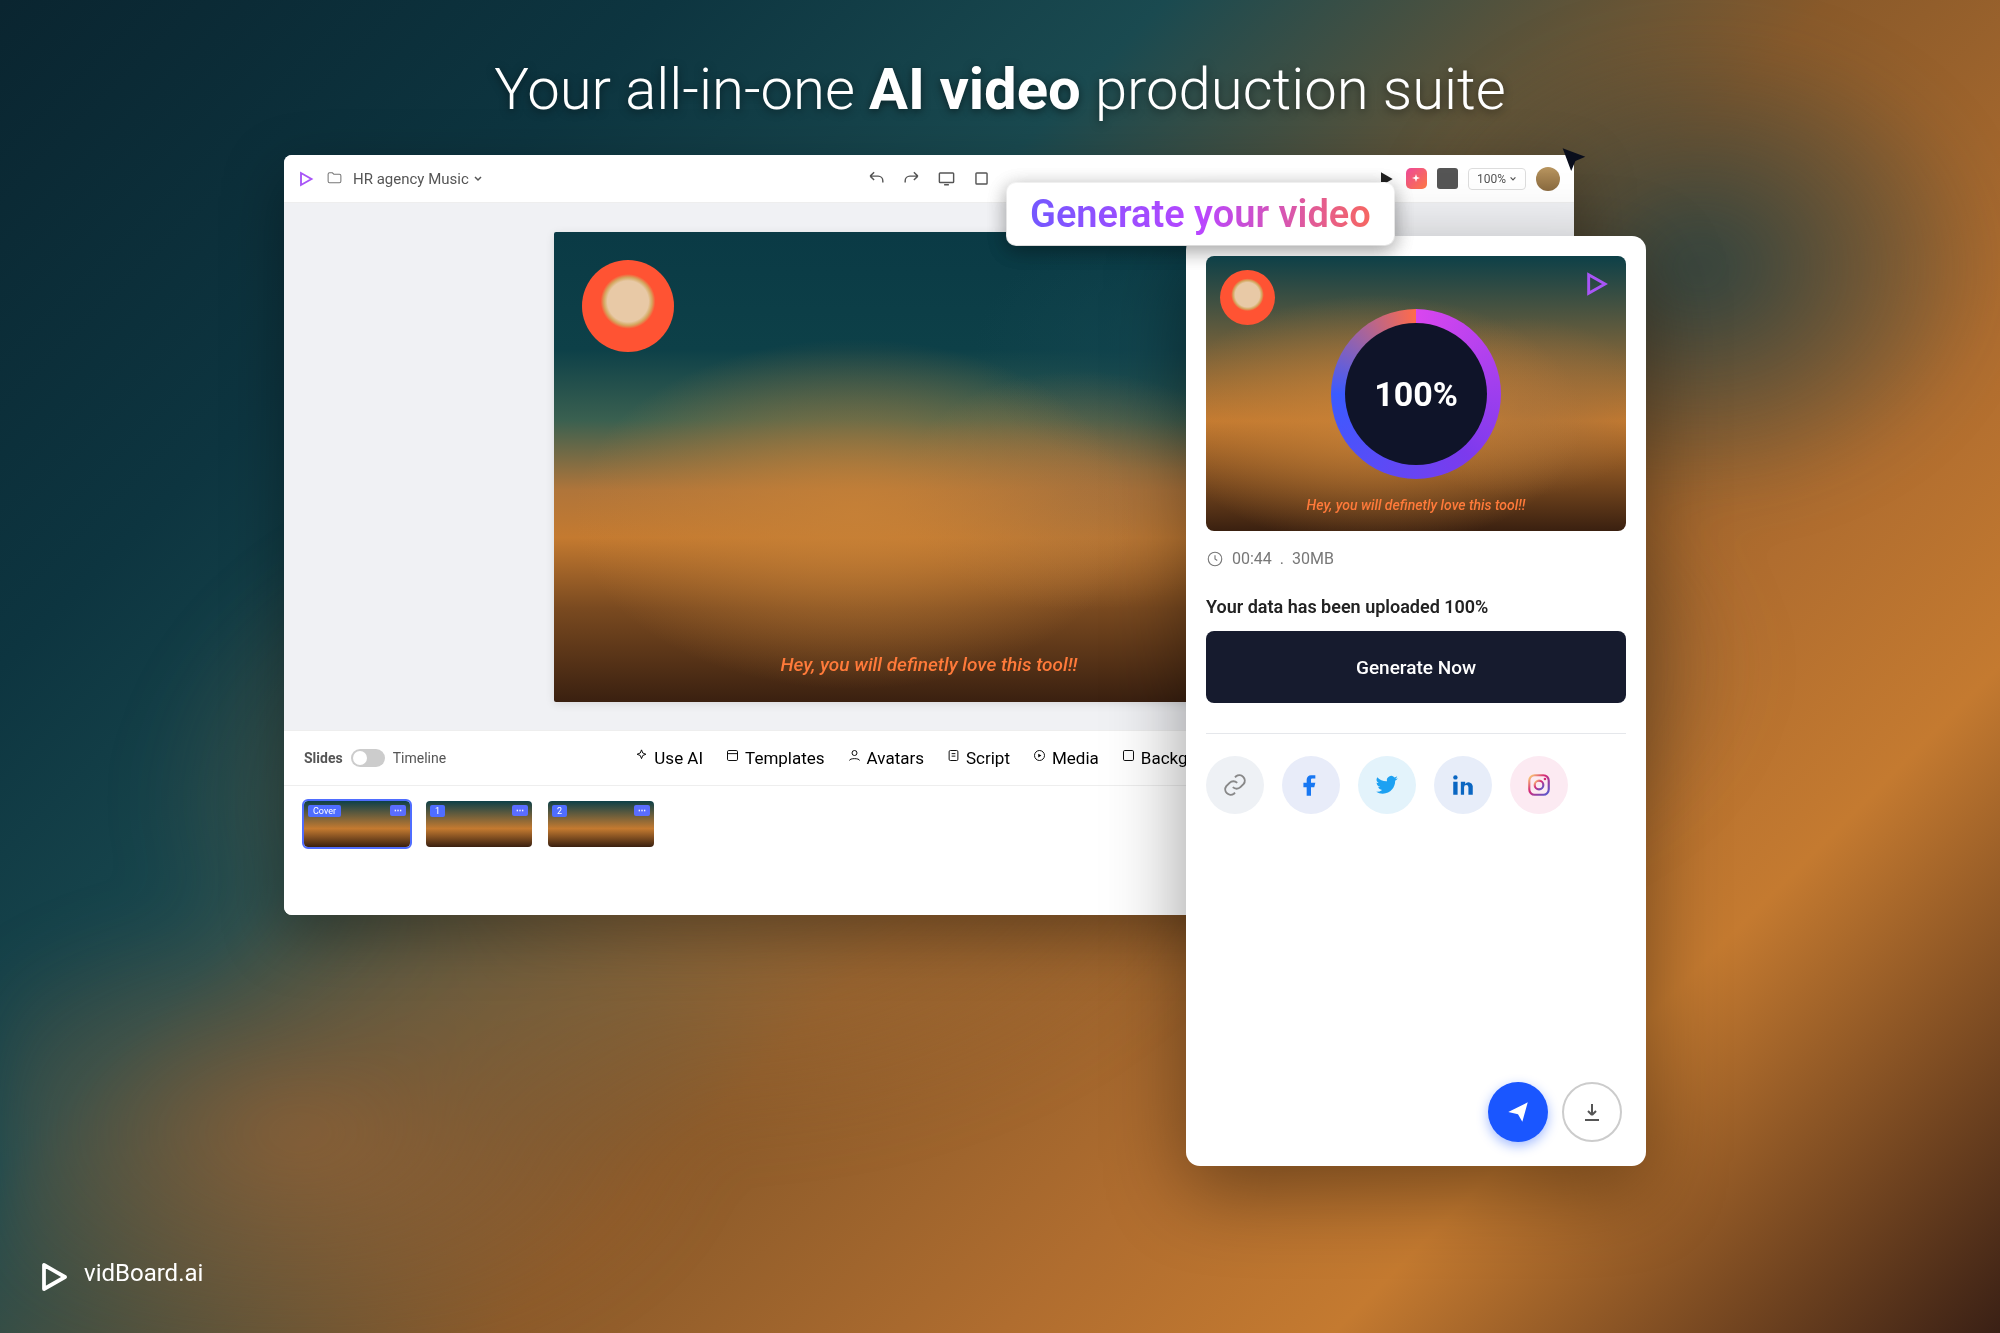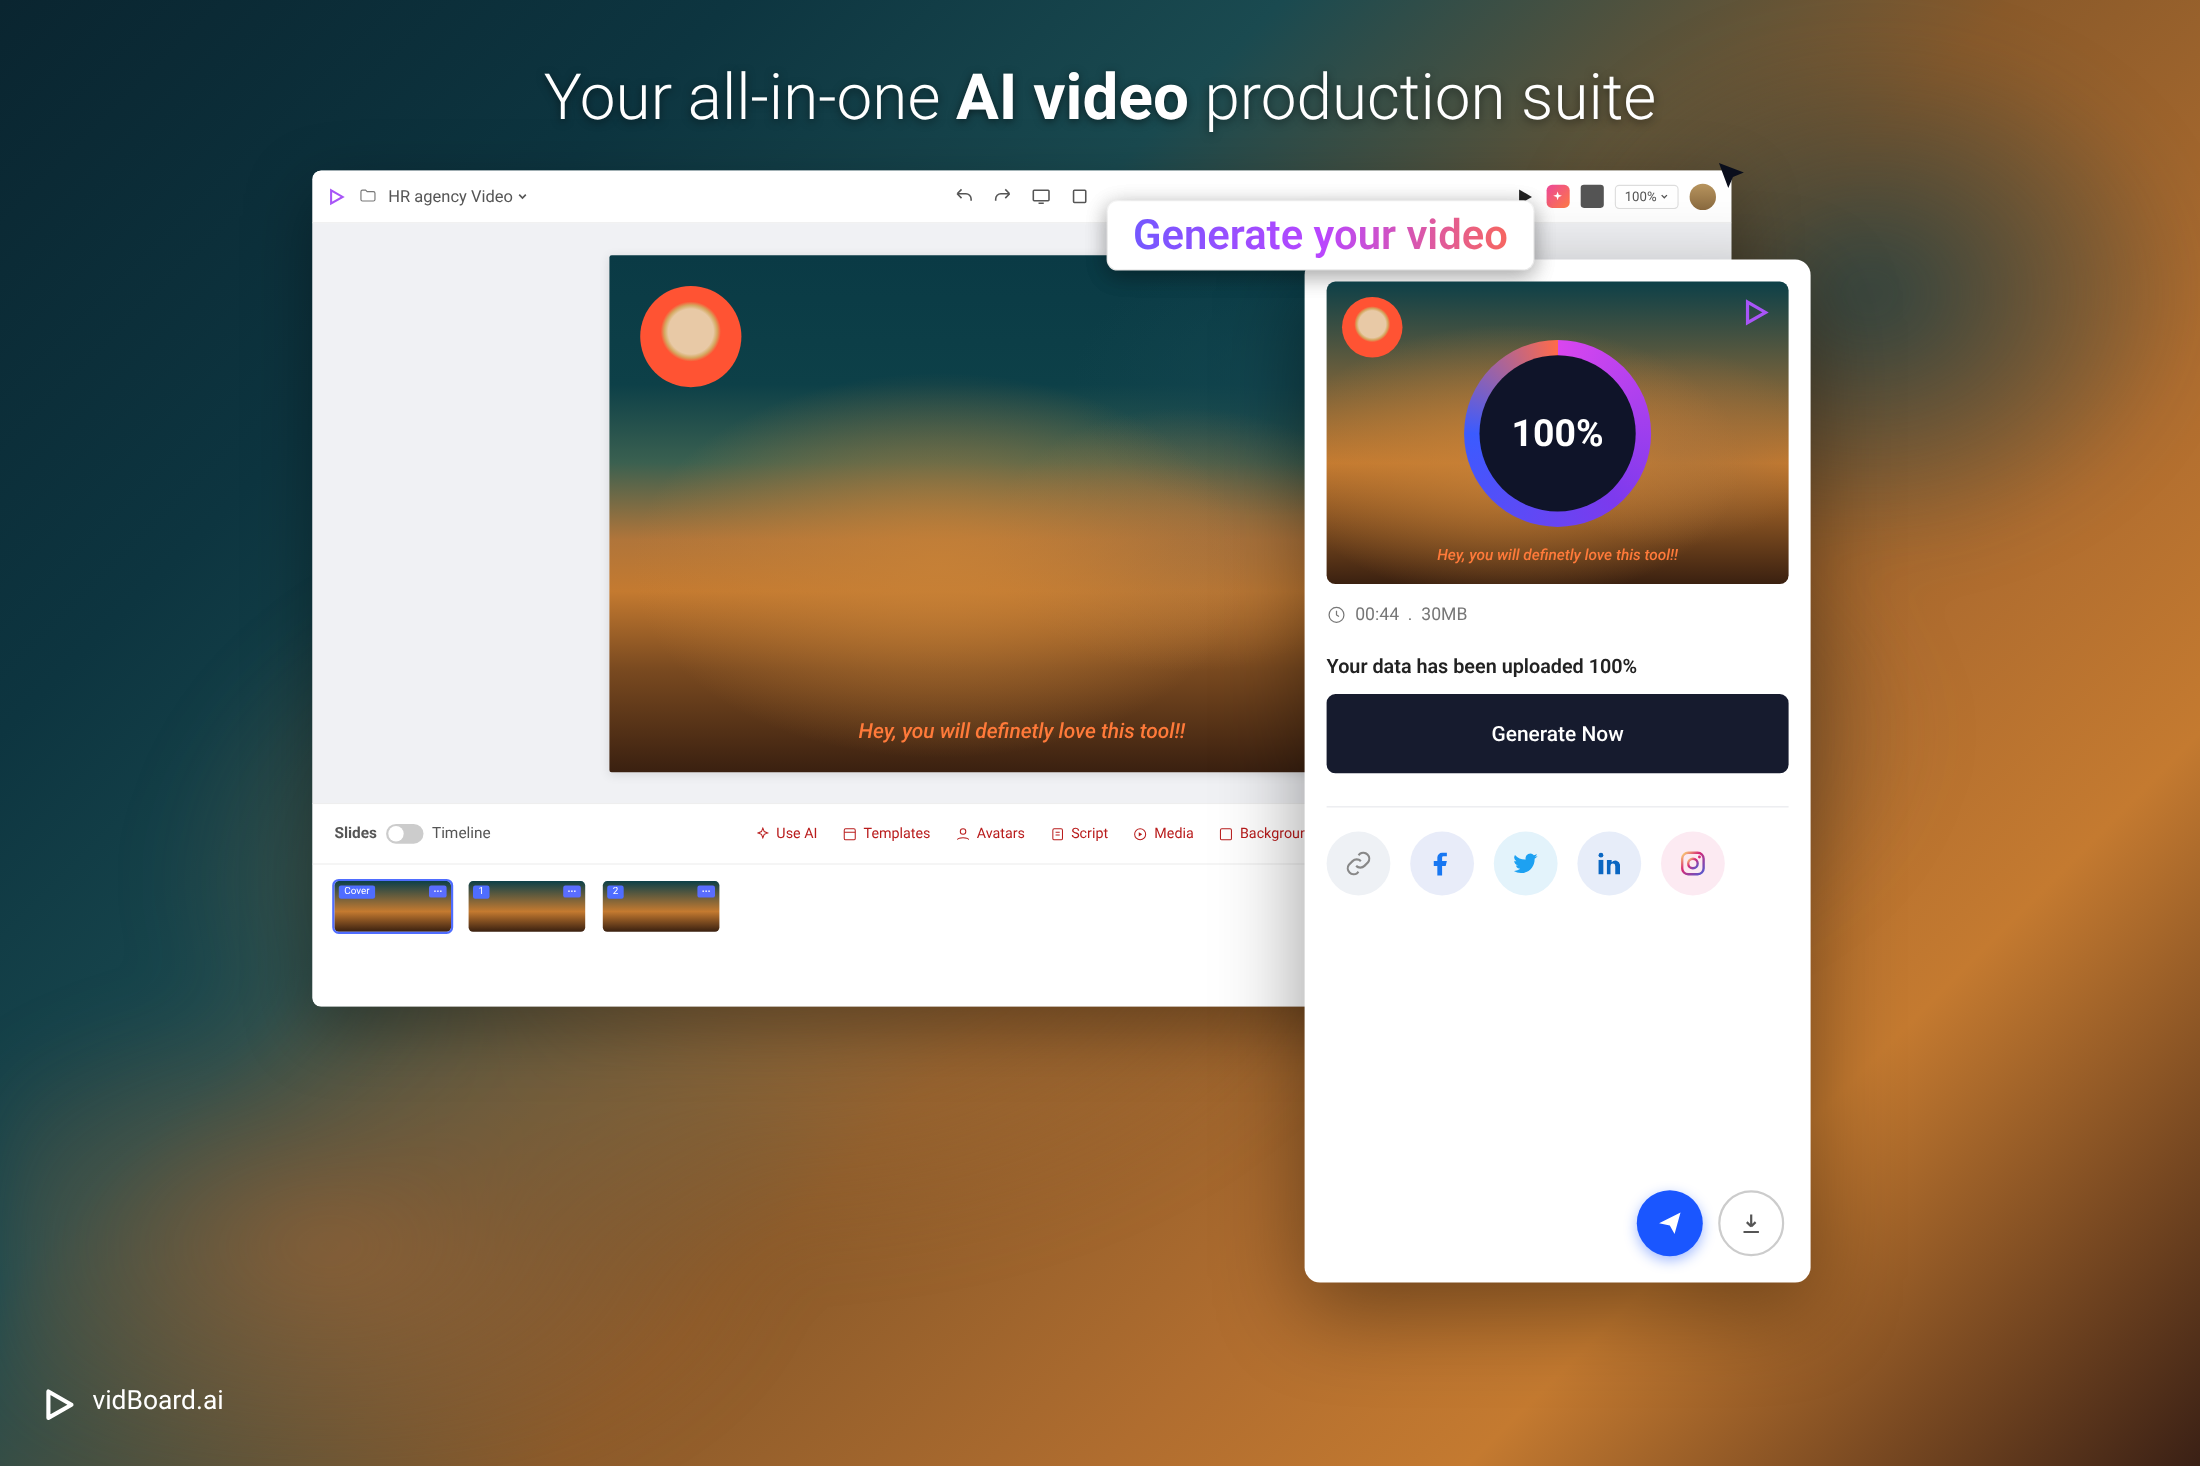--- a/index.html
+++ b/index.html
@@ -26,21 +26,21 @@
 .canvas{width:750px;height:470px;border-radius:2px;box-shadow:0 2px 10px rgba(0,0,0,.1);position:relative;overflow:hidden;background:linear-gradient(180deg,#0a3a45 0%,#0d4048 25%,#3a6050 40%,#b0753a 55%,#c47a30 65%,#7a4a20 80%,#3a2010 100%)}
 .canvas-clouds{position:absolute;inset:0;background:radial-gradient(ellipse 400px 250px at 40% 60%,rgba(200,130,55,.8),transparent 70%),radial-gradient(ellipse 300px 200px at 70% 55%,rgba(160,110,60,.7),transparent 60%),radial-gradient(ellipse 300px 200px at 80% 25%,rgba(20,70,80,.7),transparent 60%)}
 .presenter{position:absolute;top:28px;left:28px;width:92px;height:92px;border-radius:50%;background:radial-gradient(circle at 50% 45%,#e8c9a6 30%,#d4a860 35%,#ff5333 40%);z-index:2}
 .caption{position:absolute;bottom:26px;left:50%;transform:translateX(-50%);color:#ff7a3a;font-style:italic;font-size:19px;font-weight:500;z-index:2;white-space:nowrap}
 
 .bottombar{height:55px;background:#fff;display:flex;align-items:center;padding:0 20px;gap:20px;border-top:1px solid #eee}
 .view-switch{display:flex;align-items:center;gap:8px;font-size:14px;color:#555}
 .switch-track{width:34px;height:18px;border-radius:10px;background:#ccc;position:relative}
 .switch-track::after{content:'';position:absolute;width:14px;height:14px;background:#fff;border-radius:50%;top:2px;left:2px}
 .tools-row{margin-left:auto;margin-right:auto;display:flex;gap:22px}
-.tool-btn{display:flex;align-items:flex-end;gap:5px;font-size:13px;color:#b91c1c;cursor:pointer}
+.tool-btn{display:flex;align-items:flex-start;gap:5px;font-size:17px;color:#000000;cursor:pointer}
 .tool-btn svg{width:15px;height:15px}
 
 .slides-row{height:130px;background:#fff;padding:15px 20px;display:flex;gap:16px;border-top:1px solid #eee}
 .slide-thumb{width:106px;height:46px;border-radius:4px;position:relative;overflow:hidden;background:linear-gradient(180deg,#0d4048 0%,#c47a30 60%,#3a2010 100%);cursor:pointer}
 .slide-thumb.active{outline:2px solid #4f6dff}
 .slide-label{position:absolute;top:4px;left:4px;background:#4f6dff;color:#fff;font-size:9px;padding:1px 5px;border-radius:2px}
 .slide-menu{position:absolute;top:4px;right:4px;background:#5a6dff;color:#fff;font-size:8px;padding:1px 4px;border-radius:2px;font-weight:bold}
 
 
 .popup{position:absolute;top:236px;left:1186px;width:460px;height:930px;background:#fff;border-radius:14px;box-shadow:0 25px 80px rgba(0,0,0,.4);z-index:30;padding:20px}
@@ -94,21 +94,21 @@
 
 <div class="editor">
   <div class="topbar">
     <svg class="logo-mark" viewBox="0 0 24 24">
         <path d="M4 4 L4 20 L18 12 Z" fill="none" stroke="#a855f7" stroke-width="2.5"></path>
       </svg>
     <svg class="folder-ic" viewBox="0 0 24 24">
         <path d="M3 6a2 2 0 012-2h4l2 2h8a2 2 0 012 2v8a2 2 0 01-2 2H5a2 2 0 01-2-2V6z" fill="none" stroke="currentColor" stroke-width="1.5"></path>
       </svg>
     <div class="proj-name">
-      <span>HR agency Video</span>
+      <span>HR agency Music</span>
       <svg width="10" height="10" viewBox="0 0 10 10">
           <path d="M2 3l3 3 3-3" stroke="#555" stroke-width="1.5" fill="none"></path>
         </svg>
     </div>
     <div class="tb-center">
       <svg class="tb-ic" viewBox="0 0 24 24">
           <path d="M9 10L4 5m0 0l5-5M4 5h10a6 6 0 016 6v2" transform="translate(0,4)" stroke="currentColor" stroke-width="1.8" fill="none"></path>
         </svg>
       <svg class="tb-ic" viewBox="0 0 24 24">
           <path d="M15 10l5-5m0 0l-5-5m5 5H10a6 6 0 00-6 6v2" transform="translate(0,4)" stroke="currentColor" stroke-width="1.8" fill="none"></path>

